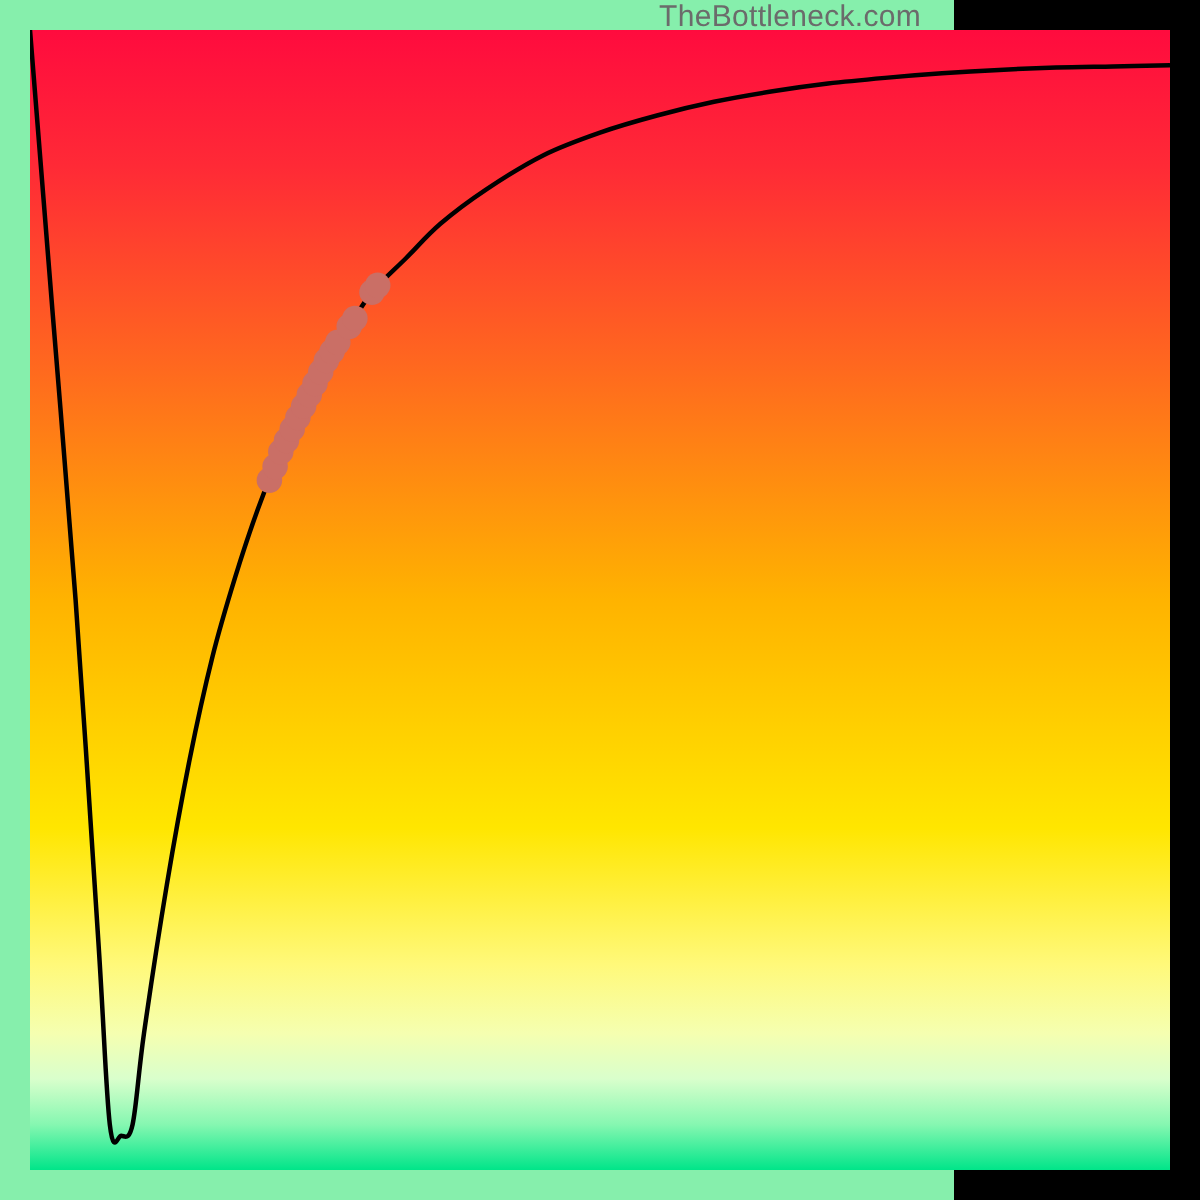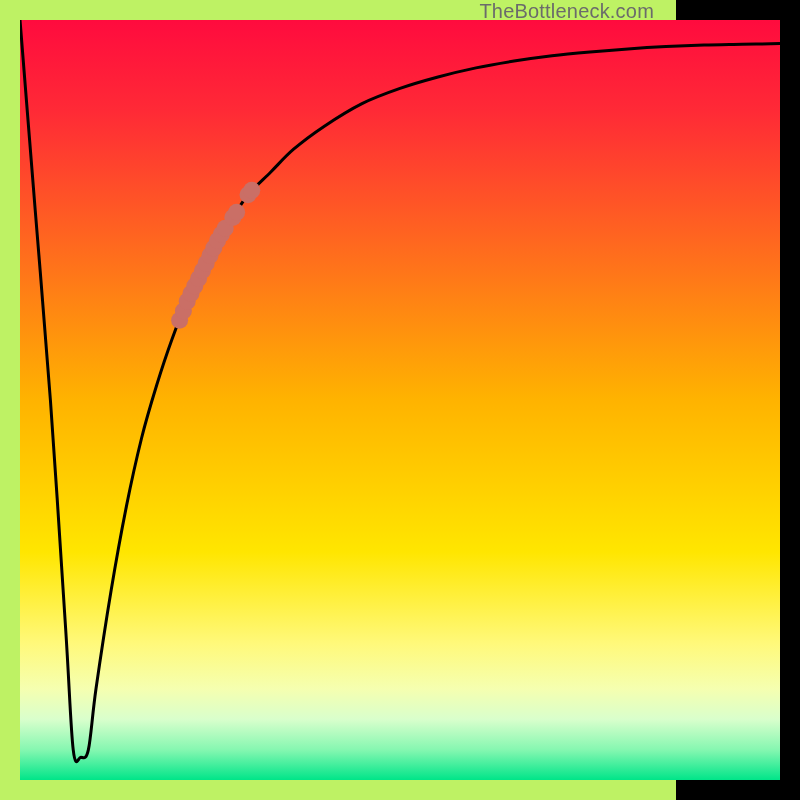--- a/index.html
+++ b/index.html
@@ -8,22 +8,21 @@
     width: 800px;
     height: 800px;
     overflow: hidden;
     background: #000;
     font-family: Arial, Helvetica, sans-serif;
   }
   .frame {
     position: relative;
     width: 636px;
     height: 800px;
-    background: #bef264;
-    padding-left: 40px;
+    background: #86efac;
   }
   .plot-area {
     position: absolute;
     left: 20px;
     top: 20px;
     width: 760px;
     height: 760px;
     overflow: hidden;
   }
   .gradient-bg {

